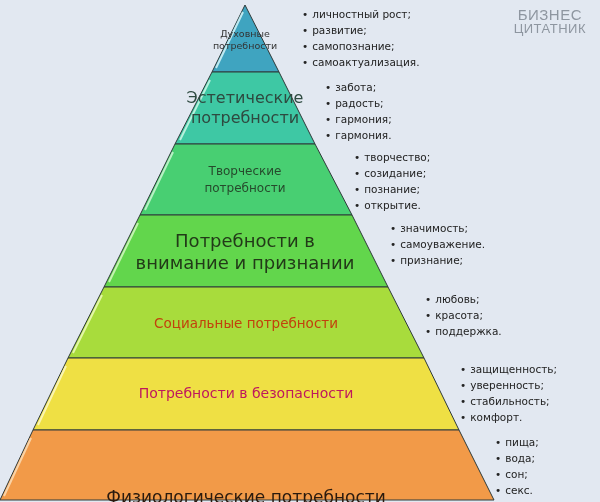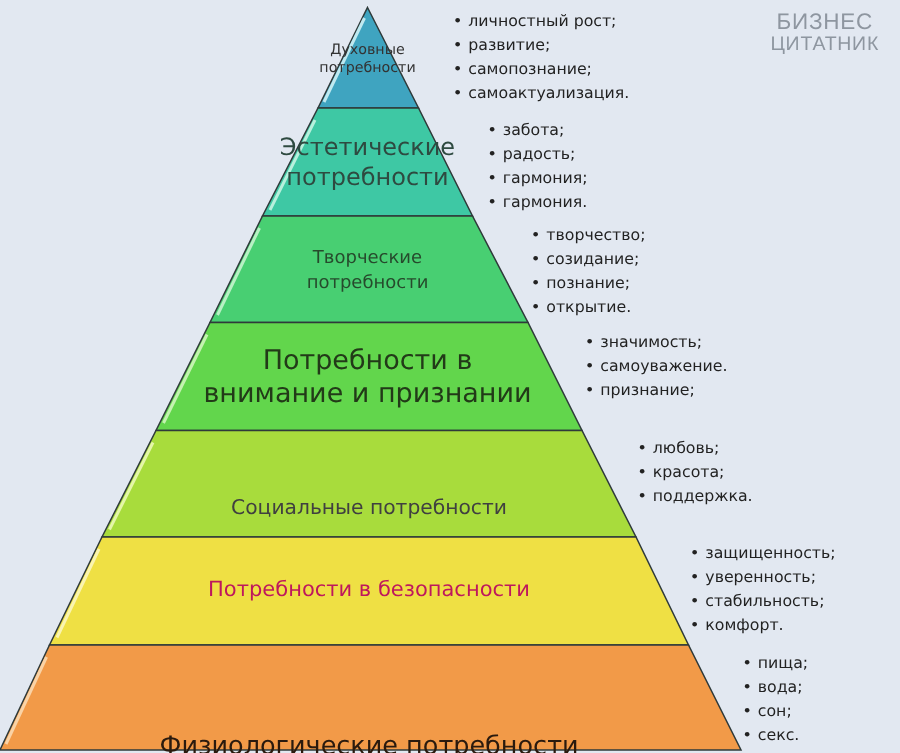--- a/index.html
+++ b/index.html
@@ -53,21 +53,21 @@
   <div>потребности</div>
 </div>
 <div class="layer-label" style="left:245px; top:180px; font-size:12px; color:#264a2c; line-height:17px;">
   <div>Творческие</div>
   <div>потребности</div>
 </div>
 <div class="layer-label" style="left:245px; top:252px; font-size:18px; color:#223a18; line-height:22px;">
   <div>Потребности в</div>
   <div>внимание и признании</div>
 </div>
-<div class="layer-label" style="left:246px; top:323px; font-size:13.5px; color:#404040;margin-top:16px;">
+<div class="layer-label" style="left:246px; top:323px; font-size:13.5px; color:#c2410c;">
   <div>Социальные потребности</div>
 </div>
 <div class="layer-label" style="left:246px; top:394px; font-size:14px; color:#be185d;">
   <div>Потребности в безопасности</div>
 </div>
 <div class="layer-label" style="left:246px; top:466px; font-size:17px; color:#2a1a0e;margin-top:32px;">
   <div>Физиологические потребности</div>
 </div>
 
 <ul class="bullets" style="left:302px; top:6px;">

